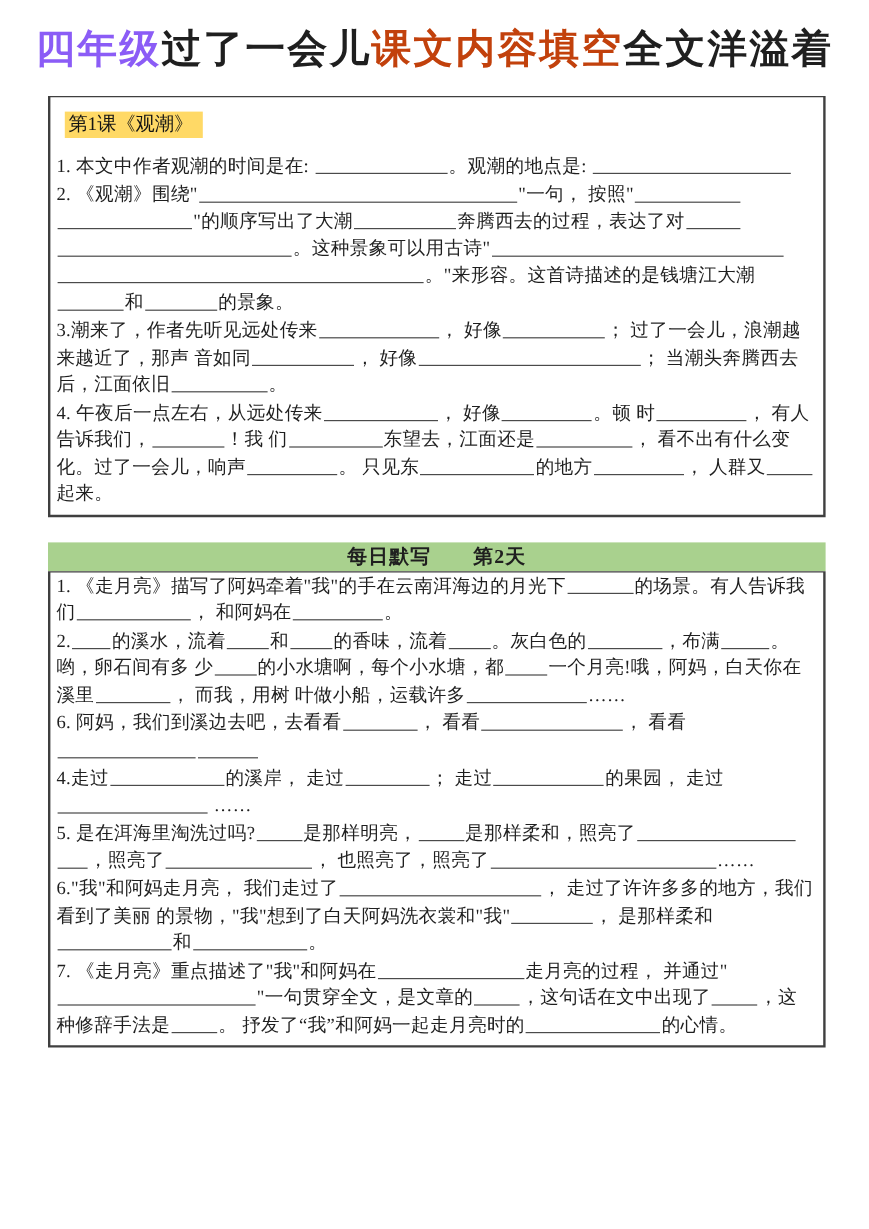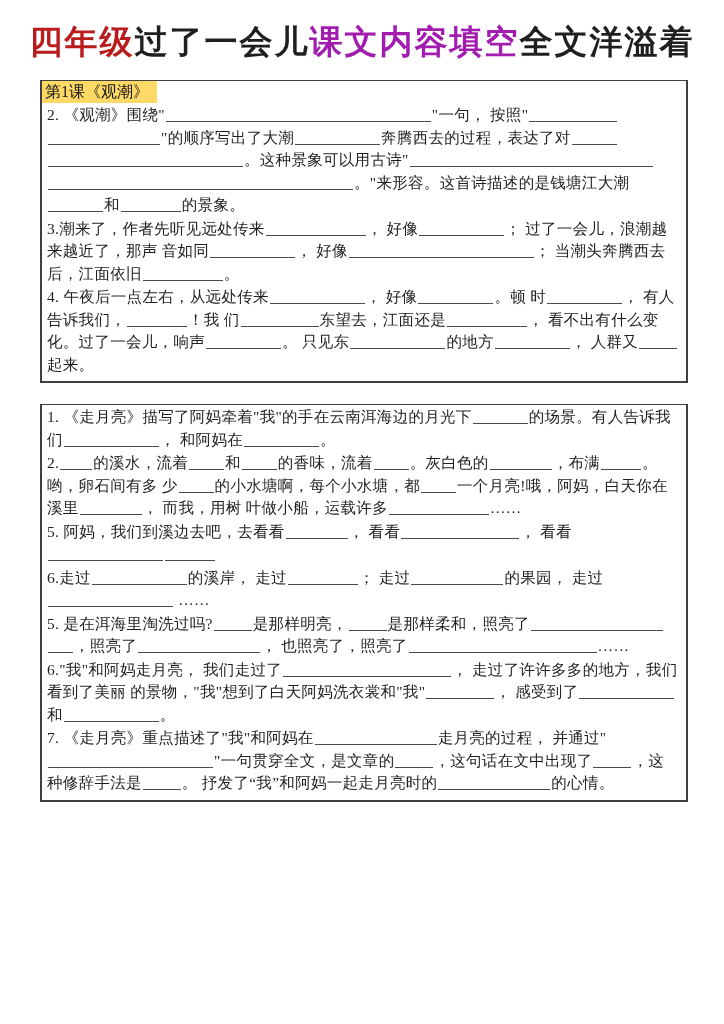--- a/index.html
+++ b/index.html
@@ -15,62 +15,64 @@
   .section{margin:0 36px 0 40px;}
   .band{
     background:#a9d18e;text-align:center;font-weight:bold;
     font-size:16.5px;padding:2px 0 3px 0;line-height:19px;
     letter-spacing:1px;
   }
   .box{
     border:2px solid #3f3f3f;border-top-width:1px;
     padding:0 0 5px 0;margin-bottom:21px;background:#ffffff;
   }
-  .lesson-row{line-height:21px;margin:0;text-decoration:underline;}
+  .lesson-row{line-height:21px;margin:12px;text-decoration:underline;}
   .lesson{
     display:inline-block;background:#ffd966;color:#141414;
     padding:1px 8px 2px 3px;font-size:16px;line-height:19px;
   }
   .q{
     margin:0;padding:1px 7px 0 5px;font-size:15.5px;
     line-height:22.5px;letter-spacing:0.3px;text-align:left;
     word-break:break-all;
   }
   .blank{
     display:inline-block;border-bottom:1.4px solid #4a4a4a;
     height:15px;vertical-align:-2px;margin:0 1px;
   }
 </style>
 </head>
 <body>
 
 <div>
 
-  <h1 class="title"><span style="color: #b91c1c;">四年级</span><span style="color: rgb(31, 31, 31);">过了一会儿</span><span style="color: #a21caf;">课文内容填空</span><span style="color: rgb(31, 31, 31);">全文洋溢着</span></h1>
+  <h1 class="title"><span style="color: #8b5cf6;">四年级</span><span style="color: rgb(31, 31, 31);">过了一会儿</span><span style="color: #c2410c;">课文内容填空</span><span style="color: rgb(31, 31, 31);">全文洋溢着</span></h1>
 
   <div class="section">
     <div class="box">
       <div class="lesson-row">
         <span class="lesson">第1课《观潮》</span>
       </div>
       <div>
+          <p class="q"><span>1. 本文中作者观潮的时间是在: </span><span class="blank" style="width: 110px;"></span><span>。观潮的地点是: </span><span class="blank" style="width: 165px;"></span></p>
           <p class="q"><span>2. 《观潮》围绕"</span><span class="blank" style="width: 265px;"></span><span>"一句， 按照"</span><span class="blank" style="width: 88px;"></span><span class="blank" style="width: 112px;"></span><span>"的顺序写出了大潮</span><span class="blank" style="width: 85px;"></span><span>奔腾西去的过程，表达了对</span><span class="blank" style="width: 45px;"></span><span class="blank" style="width: 195px;"></span><span>。这种景象可以用古诗"</span><span class="blank" style="width: 243px;"></span><span class="blank" style="width: 305px;"></span><span>。"来形容。这首诗描述的是钱塘江大潮</span><span class="blank" style="width: 55px;"></span><span>和</span><span class="blank" style="width: 60px;"></span><span>的景象。</span></p>
           <p class="q"><span>3.潮来了，作者先听见远处传来</span><span class="blank" style="width: 100px;"></span><span>， 好像</span><span class="blank" style="width: 85px;"></span><span>； 过了一会儿，浪潮越来越近了，那声 音如同</span><span class="blank" style="width: 85px;"></span><span>， 好像</span><span class="blank" style="width: 185px;"></span><span>； 当潮头奔腾西去后，江面依旧</span><span class="blank" style="width: 80px;"></span><span>。</span></p>
           <p class="q"><span>4. 午夜后一点左右，从远处传来</span><span class="blank" style="width: 95px;"></span><span>， 好像</span><span class="blank" style="width: 75px;"></span><span>。顿 时</span><span class="blank" style="width: 75px;"></span><span>， 有人告诉我们，</span><span class="blank" style="width: 60px;"></span><span>！我 们</span><span class="blank" style="width: 78px;"></span><span>东望去，江面还是</span><span class="blank" style="width: 80px;"></span><span>， 看不出有什么变化。过了一会儿，响声</span><span class="blank" style="width: 75px;"></span><span>。 只见东</span><span class="blank" style="width: 95px;"></span><span>的地方</span><span class="blank" style="width: 75px;"></span><span>， 人群又</span><span class="blank" style="width: 38px;"></span><span>起来。</span></p>
         </div>
     </div>
   </div>
 
   <div class="section">
+    <div class="band">每日默写　　第2天</div>
     <div class="box">
       <div>
           <p class="q"><span>1. 《走月亮》描写了阿妈牵着"我"的手在云南洱海边的月光下</span><span class="blank" style="width: 55px;"></span><span>的场景。有人告诉我们</span><span class="blank" style="width: 95px;"></span><span>， 和阿妈在</span><span class="blank" style="width: 75px;"></span><span>。</span></p>
           <p class="q"><span>2.</span><span class="blank" style="width: 32px;"></span><span>的溪水，流着</span><span class="blank" style="width: 35px;"></span><span>和</span><span class="blank" style="width: 35px;"></span><span>的香味，流着</span><span class="blank" style="width: 35px;"></span><span>。灰白色的</span><span class="blank" style="width: 62px;"></span><span>，布满</span><span class="blank" style="width: 40px;"></span><span>。哟，卵石间有多 少</span><span class="blank" style="width: 35px;"></span><span>的小水塘啊，每个小水塘，都</span><span class="blank" style="width: 35px;"></span><span>一个月亮!哦，阿妈，白天你在溪里</span><span class="blank" style="width: 62px;"></span><span>， 而我，用树 叶做小船，运载许多</span><span class="blank" style="width: 100px;"></span><span>……</span></p>
-          <p class="q"><span>5. 阿妈，我们到溪边去吧，去看看</span><span class="blank" style="width: 62px;"></span><span>， 看看</span><span class="blank" style="width: 118px;"></span><span>， 看看</span><span class="blank" style="width: 115px;"></span><span class="blank" style="width: 50px;"></span></p>
-          <p class="q"><span>6.走过</span><span class="blank" style="width: 95px;"></span><span>的溪岸， 走过</span><span class="blank" style="width: 70px;"></span><span>； 走过</span><span class="blank" style="width: 92px;"></span><span>的果园， 走过</span><span class="blank" style="width: 125px;"></span><span> ……</span></p>
+          <p class="q"><span>6. 阿妈，我们到溪边去吧，去看看</span><span class="blank" style="width: 62px;"></span><span>， 看看</span><span class="blank" style="width: 118px;"></span><span>， 看看</span><span class="blank" style="width: 115px;"></span><span class="blank" style="width: 50px;"></span></p>
+          <p class="q"><span>4.走过</span><span class="blank" style="width: 95px;"></span><span>的溪岸， 走过</span><span class="blank" style="width: 70px;"></span><span>； 走过</span><span class="blank" style="width: 92px;"></span><span>的果园， 走过</span><span class="blank" style="width: 125px;"></span><span> ……</span></p>
           <p class="q"><span>5. 是在洱海里淘洗过吗?</span><span class="blank" style="width: 38px;"></span><span>是那样明亮，</span><span class="blank" style="width: 38px;"></span><span>是那样柔和，照亮了</span><span class="blank" style="width: 132px;"></span><span class="blank" style="width: 25px;"></span><span>，照亮了</span><span class="blank" style="width: 122px;"></span><span>， 也照亮了，照亮了</span><span class="blank" style="width: 188px;"></span><span>……</span></p>
-          <p class="q"><span>6."我"和阿妈走月亮， 我们走过了</span><span class="blank" style="width: 168px;"></span><span>， 走过了许许多多的地方，我们看到了美丽 的景物，"我"想到了白天阿妈洗衣裳和"我"</span><span class="blank" style="width: 68px;"></span><span>， 感受到了</span><span class="blank" style="width: 95px;"></span><span>和</span><span class="blank" style="width: 95px;"></span><span>。</span></p>
+          <p class="q"><span>6."我"和阿妈走月亮， 我们走过了</span><span class="blank" style="width: 168px;"></span><span>， 走过了许许多多的地方，我们看到了美丽 的景物，"我"想到了白天阿妈洗衣裳和"我"</span><span class="blank" style="width: 68px;"></span><span>， 是那样柔和</span><span class="blank" style="width: 95px;"></span><span>和</span><span class="blank" style="width: 95px;"></span><span>。</span></p>
           <p class="q"><span>7. 《走月亮》重点描述了"我"和阿妈在</span><span class="blank" style="width: 122px;"></span><span>走月亮的过程， 并通过"</span><span class="blank" style="width: 165px;"></span><span>"一句贯穿全文，是文章的</span><span class="blank" style="width: 38px;"></span><span>，这句话在文中出现了</span><span class="blank" style="width: 38px;"></span><span>，这种修辞手法是</span><span class="blank" style="width: 38px;"></span><span>。 抒发了“我”和阿妈一起走月亮时的</span><span class="blank" style="width: 112px;"></span><span>的心情。</span></p>
         </div>
     </div>
   </div>
 
 </div>
 
 </body></html>

